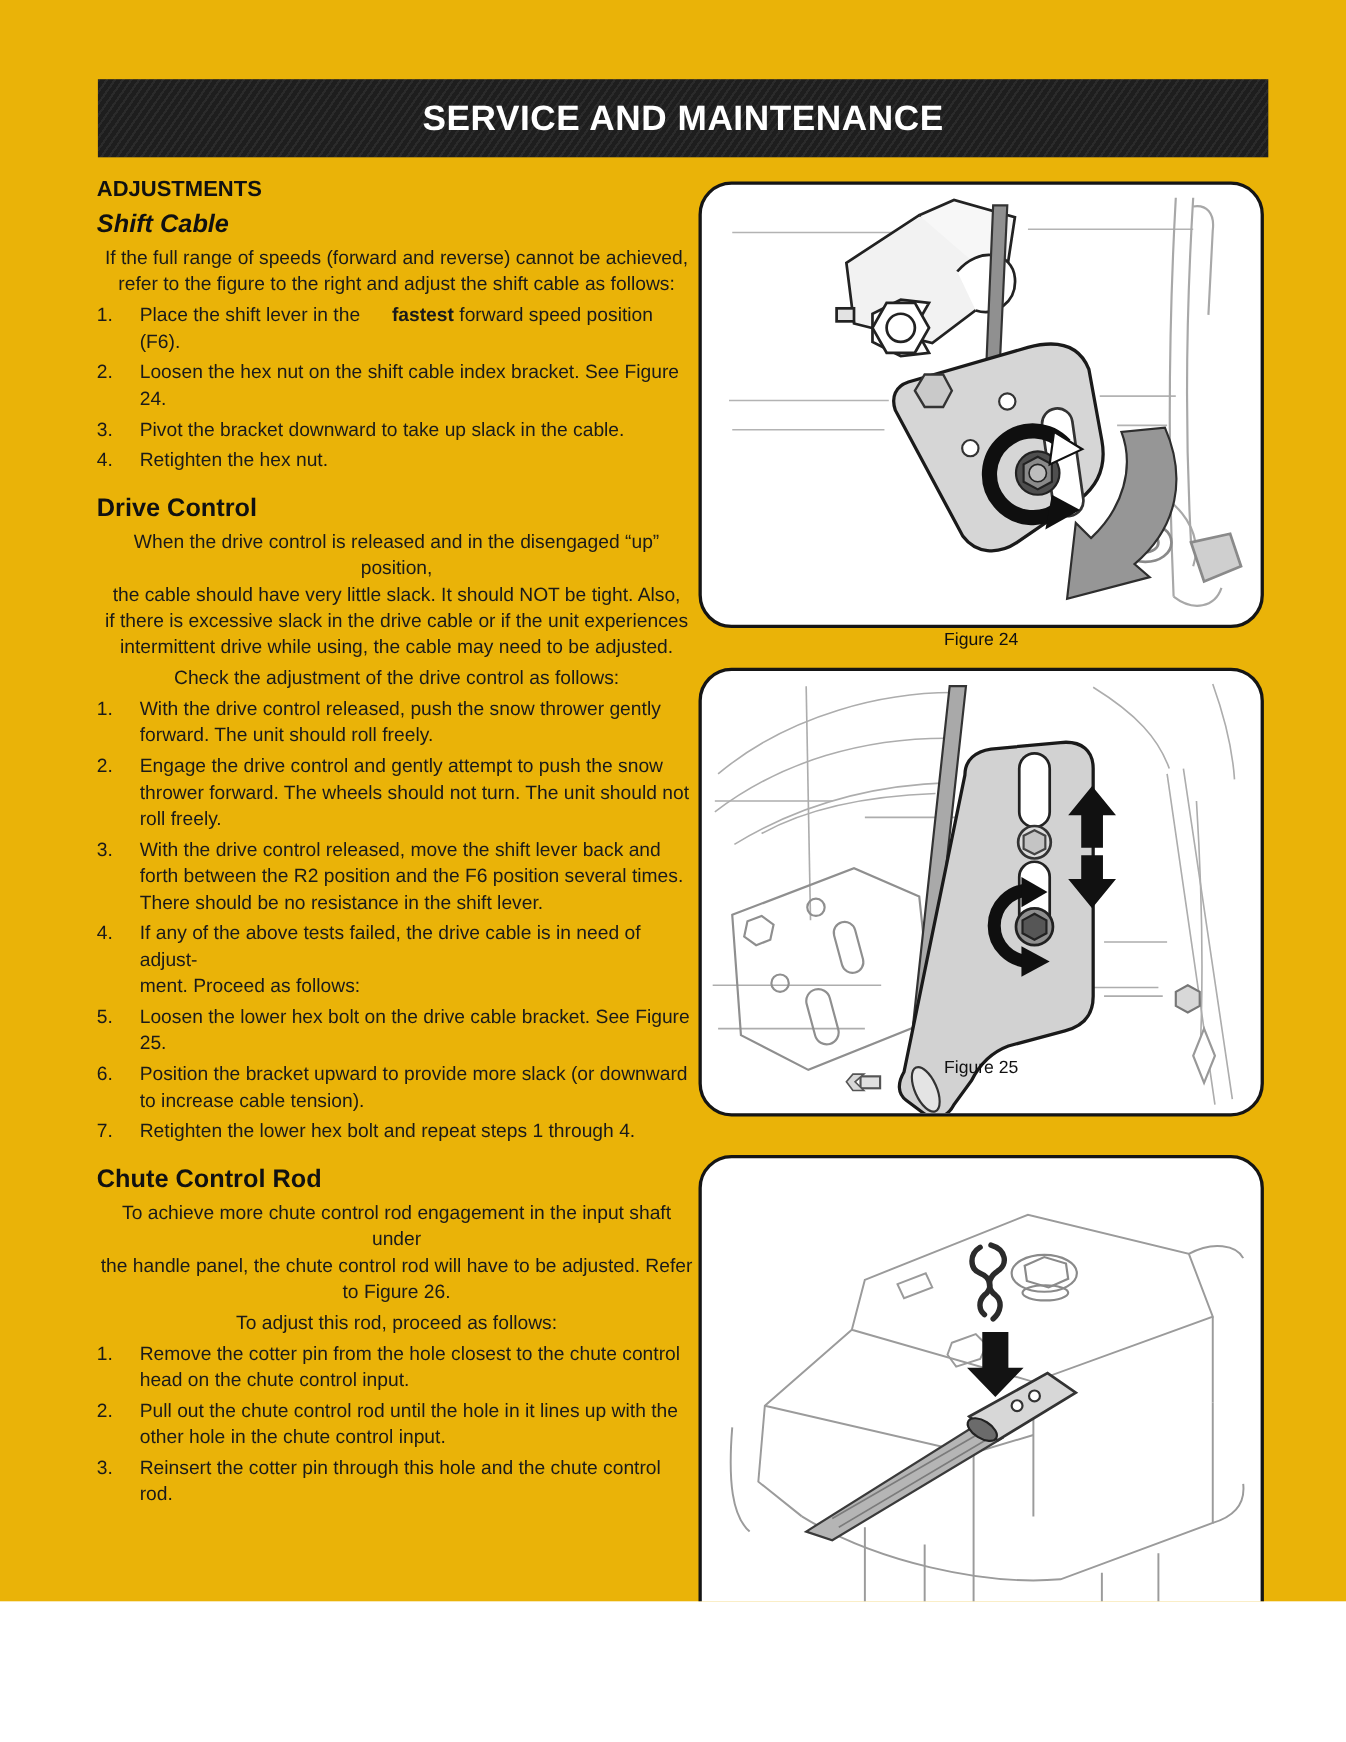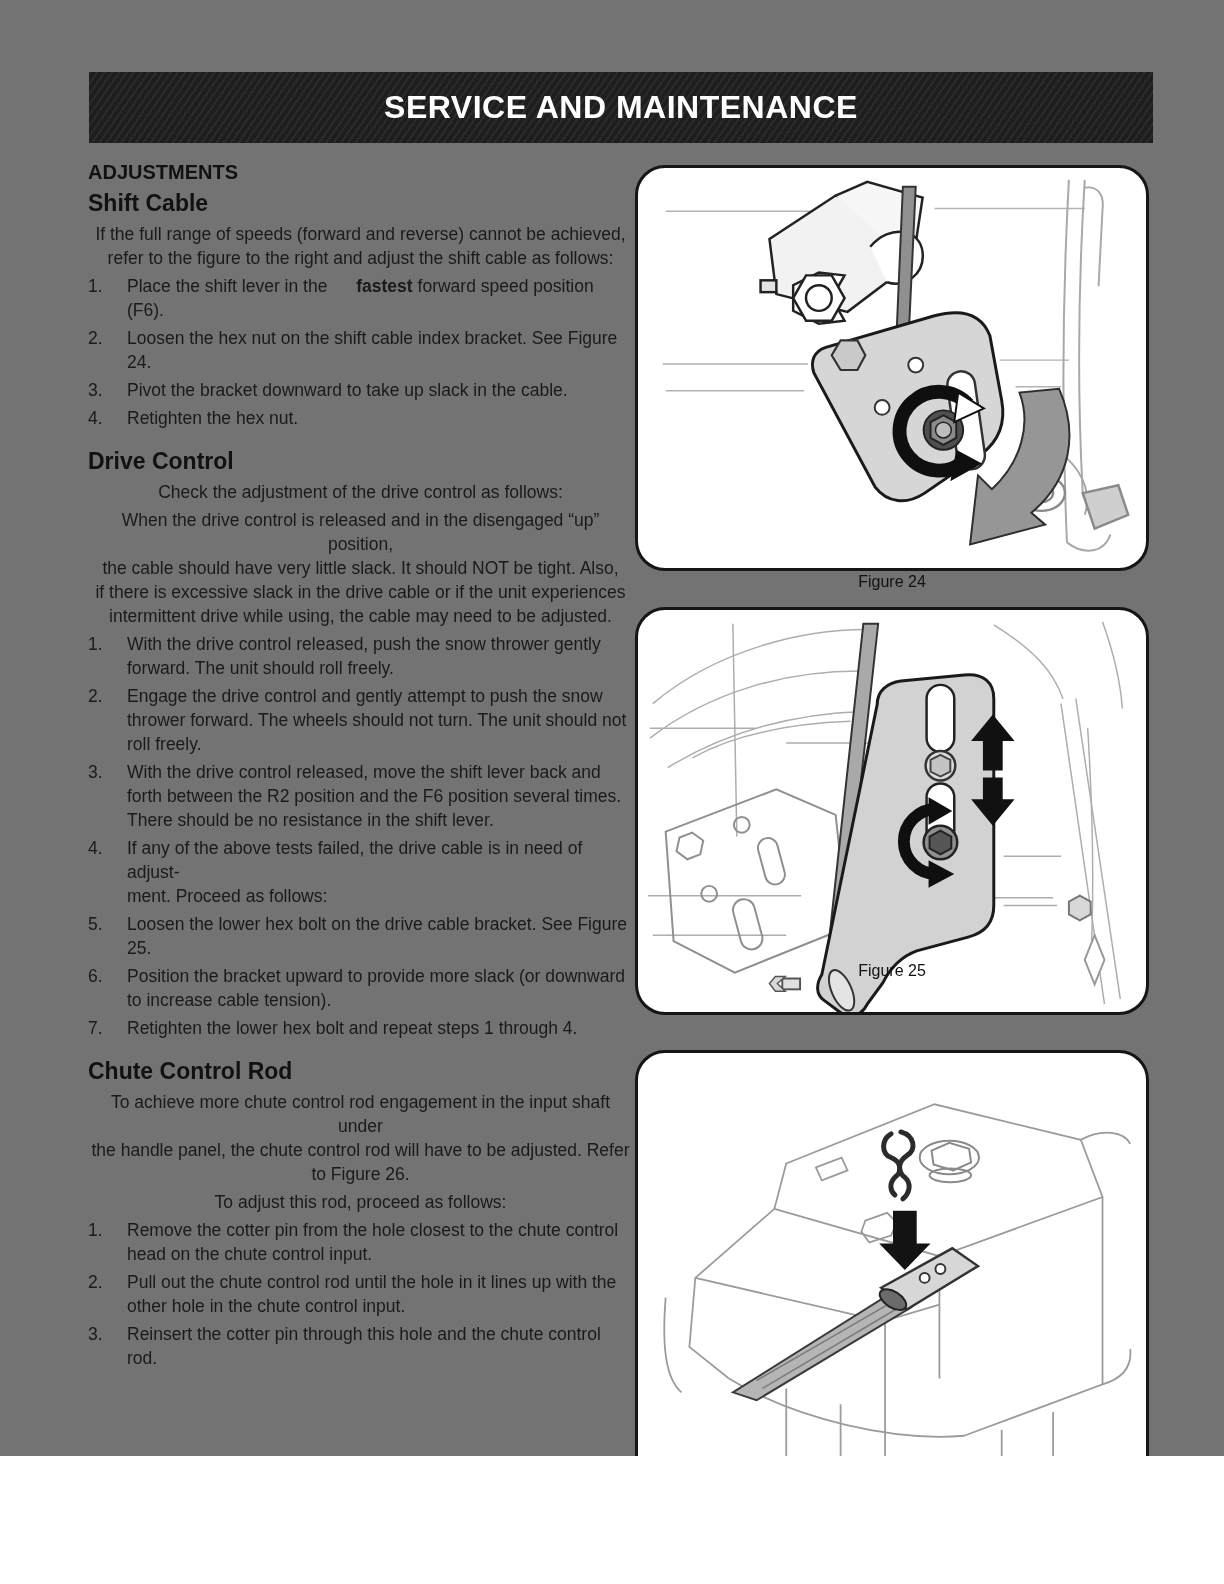--- a/index.html
+++ b/index.html
@@ -1,34 +1,34 @@
 <!DOCTYPE html>
 <html><head>
 <meta charset="utf-8">
 <style>
   html,body { margin:0; padding:0; background:#ffffff; }
   .page {
-    position:relative; width:1224px; height:1456px; background:#737373;
+    position:relative; width:1224px; height:1456px; background:#eab308;
     font-family:"Liberation Sans","DejaVu Sans",sans-serif; color:#1a1a1a; overflow:hidden;
   }
   
   .header-band {
     position:absolute; left:89px; top:72px; width:1064px; height:71px;
     background-color:#1e1e1e;
     background-image:repeating-linear-gradient(125deg, rgba(255,255,255,0.06) 0 2px, rgba(0,0,0,0) 2px 6px);
     display:flex; align-items:center; justify-content:center;
   }
   .header-band .title {
     color:#ffffff; font-weight:bold; font-size:32px; letter-spacing:0.5px;
   }
   
   .left-col { position:absolute; left:88px; top:156px; width:545px; }
   .h1 { font-size:20px; line-height:32px; font-weight:bold; color:#111; margin:0 0 2px 0; }
   .h2 { font-size:23px; line-height:26px; font-weight:bold; color:#111; margin:18px 0 6px 0; }
-  .h2.first { margin-top:0; }
+  .h2.first { margin-top:0;font-style:italic; }
   .body-p { font-size:17.5px; line-height:24px; margin:0 0 4px 0; white-space:pre-line;text-align:center; }
   .steps { margin:0; }
   .step { display:grid; grid-template-columns:39px 1fr; font-size:17.5px; line-height:24px; margin-bottom:4px; }
   .step .num { }
   .step .txt { white-space:pre-line; }
   .bold-inline { font-weight:bold;margin-left:24px; }
   
   .figure {
     position:absolute; left:635px; width:514px; box-sizing:border-box;
     border:3px solid #151515; border-radius:30px; background:#fff; overflow:hidden;
@@ -76,25 +76,25 @@
         <span class="num">3.</span>
         <span class="txt">Pivot the bracket downward to take up slack in the cable.</span>
       </div>
       <div class="step">
         <span class="num">4.</span>
         <span class="txt">Retighten the hex nut.</span>
       </div>
     </div>
 
     <div class="h2">Drive Control</div>
-    <div class="body-p">Check the adjustment of the drive control as follows:</div>
     <div class="body-p">When the drive control is released and in the disengaged “up” position,
 the cable should have very little slack. It should NOT be tight. Also,
 if there is excessive slack in the drive cable or if the unit experiences
 intermittent drive while using, the cable may need to be adjusted.</div>
+    <div class="body-p">Check the adjustment of the drive control as follows:</div>
     <div class="steps">
       <div class="step">
         <span class="num">1.</span>
         <span class="txt">With the drive control released, push the snow thrower gently
 forward. The unit should roll freely.</span>
       </div>
       <div class="step">
         <span class="num">2.</span>
         <span class="txt">Engage the drive control and gently attempt to push the snow
 thrower forward. The wheels should not turn. The unit should not

